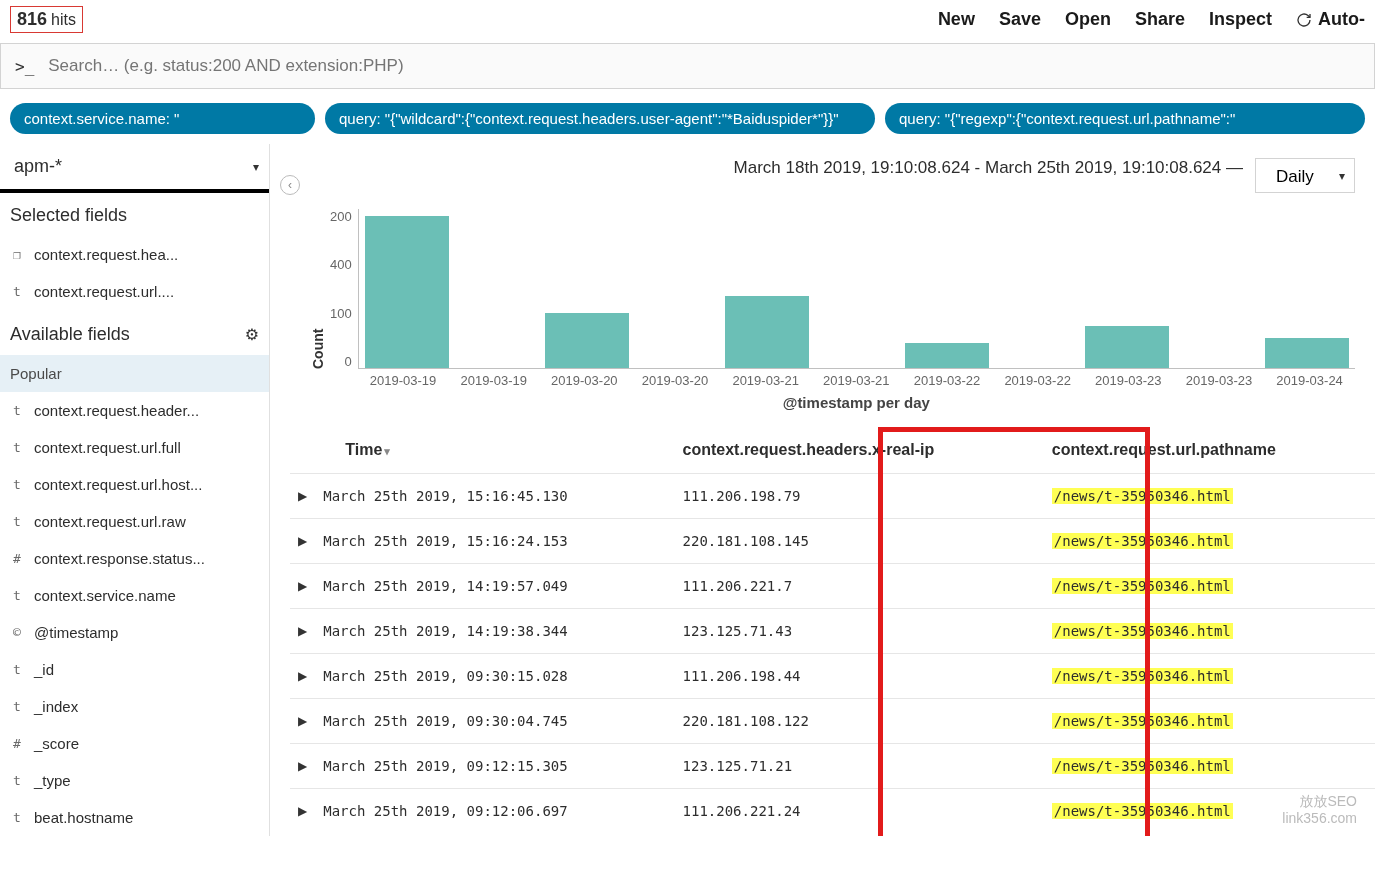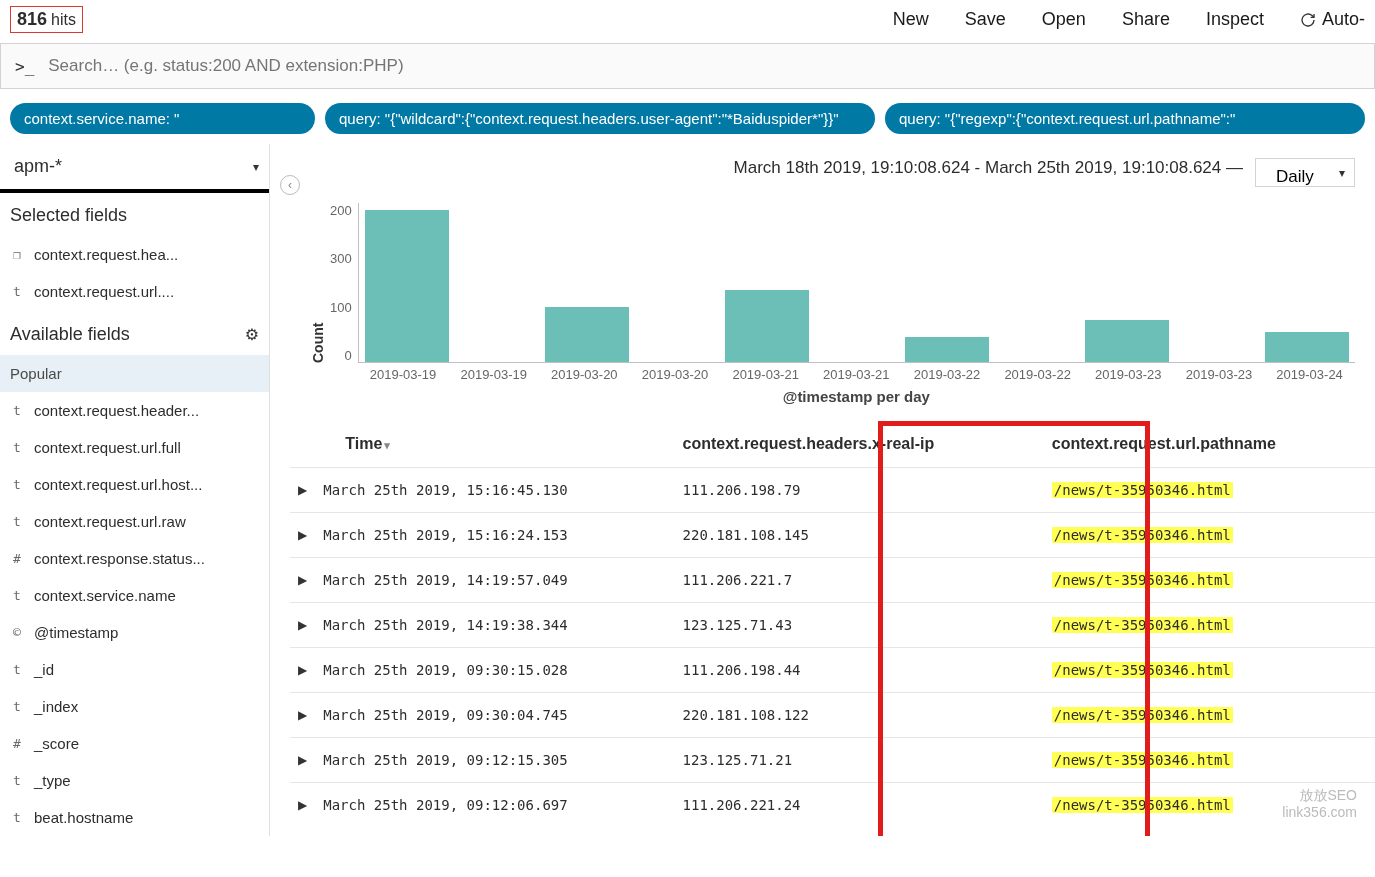--- a/index.html
+++ b/index.html
@@ -1,21 +1,21 @@
 <!DOCTYPE html>
 <html><head>
 <meta charset="utf-8">
 <style>
 * { box-sizing: border-box; margin: 0; padding: 0; }
 body { font-family: -apple-system, BlinkMacSystemFont, "Segoe UI", Helvetica, Arial, sans-serif; font-size: 14px; color: #2d2d2d; background: #fff; overflow-x: hidden; }
 .topbar { display: flex; align-items: center; padding: 6px 10px; }
 .hits-box { border: 1px solid #d83933; padding: 2px 6px; font-size: 18px; display: inline-flex; align-items: baseline; gap: 4px; }
 .hits-num { font-weight: 700; }
 .hits-label { font-size: 16px; }
-.top-menu { margin-left: auto; display: flex; gap: 36px; font-size: 18px; color: #1a1a1a; }
+.top-menu { margin-left: auto; display: flex; gap: 24px; font-size: 18px; color: #1a1a1a; font-weight: bold; }
 .top-menu span { cursor: pointer; }
 .top-menu .auto { display: inline-flex; align-items: center; gap: 6px; }
 .searchbar { display: flex; align-items: center; border: 1px solid #d3d3d3; background: #fafafa; padding: 12px 14px; margin: 4px 0 8px 0; }
 .prompt { font-family: "Menlo","Consolas",monospace; font-size: 16px; color: #333; margin-right: 14px; }
 .searchbar input { flex: 1; border: none; outline: none; background: transparent; font-size: 17px; color: #7a7a7a; }
 .pills { display: flex; gap: 10px; padding: 6px 10px 10px 10px; flex-wrap: nowrap; overflow: hidden; }
 .pill { background: #0079a5; color: #fff; border-radius: 18px; padding: 7px 14px; font-size: 15px; white-space: nowrap; overflow: hidden; text-overflow: ellipsis; }
 .pill.p1 { flex: 0 0 305px; }
 .pill.p2 { flex: 0 0 550px; }
 .pill.p3 { flex: 1 1 auto; min-width: 0; }
@@ -26,21 +26,21 @@
 .index-caret { font-size: 12px; color: #333; }
 .collapse-circle { width: 20px; height: 20px; border: 1px solid #bbb; border-radius: 50%; display: flex; align-items: center; justify-content: center; font-size: 12px; color: #888; margin: 0 6px 0 10px; }
 .sec-title { padding: 14px 10px 10px 10px; font-size: 18px; color: #2d2d2d; }
 .avail-title { display: flex; align-items: center; justify-content: space-between; padding: 14px 10px 10px 10px; font-size: 18px; }
 .gear { font-size: 16px; color: #333; }
 .popular-row { background: #e6f0f6; padding: 10px 10px; font-size: 15px; color: #4a4a4a; }
 .field-item { display: flex; align-items: center; gap: 10px; padding: 10px 10px; font-size: 15px; color: #2d2d2d; white-space: nowrap; overflow: hidden; text-overflow: ellipsis; }
 .ftype { font-family: "Menlo","Consolas",monospace; font-size: 13px; color: #6a6a6a; width: 14px; display: inline-block; text-align: center; }
 .main { flex: 1; min-width: 0; padding: 0 0 0 0; position: relative; }
 .date-row { display: flex; align-items: flex-start; justify-content: flex-end; gap: 12px; padding: 14px 20px 6px 20px; font-size: 17px; color: #2d2d2d; }
-.interval-select { border: 1px solid #d3d3d3; padding: 8px 40px 0 20px; font-size: 17px; background: #fff; appearance: none; position: relative; }
+.interval-select { border: 1px solid #d3d3d3; padding: 8px 40px 6px 20px; font-size: 17px; background: #fff; appearance: none; position: relative; }
 .interval-wrap { position: relative; }
 .interval-wrap::after { content: "▾"; position: absolute; right: 10px; top: 50%; transform: translateY(-50%); font-size: 12px; color: #333; pointer-events: none; }
 .chart-area { display: flex; padding: 10px 20px 6px 40px; }
 .y-axis { display: flex; flex-direction: column; align-items: center; }
 .y-title { writing-mode: vertical-rl; transform: rotate(180deg); font-size: 14px; font-weight: 700; color: #333; margin-right: 4px; }
 .y-ticks { display: flex; flex-direction: column; justify-content: space-between; align-items: flex-end; height: 160px; margin-right: 6px; font-size: 13px; color: #666; }
 .bars-wrap { flex: 1; }
 .bars { display: flex; align-items: flex-end; height: 160px; border-left: 1px solid #c0c0c0; border-bottom: 1px solid #c0c0c0; padding: 0 6px; gap: 6px; }
 .bar { background: #6bbfb6; flex: 1; }
 .x-ticks { display: flex; font-size: 13px; color: #666; padding: 4px 0 0 0; }
@@ -181,21 +181,21 @@
         </select>
       </span>
     </div>
 
     <div class="chart-area">
       <div class="y-axis">
         <div style="display:flex;">
           <span class="y-title">Count</span>
           <div class="y-ticks" id="y-ticks">
               <span>200</span>
-              <span>300</span>
+              <span>400</span>
               <span>100</span>
               <span>0</span>
             </div>
         </div>
       </div>
       <div class="bars-wrap">
         <div class="bars" id="bars">
             <div class="bar" style="height: 95.3125%;"></div>
             <div class="bar" style="height: 0%; visibility: hidden;"></div>
             <div class="bar" style="height: 34.375%;"></div>

